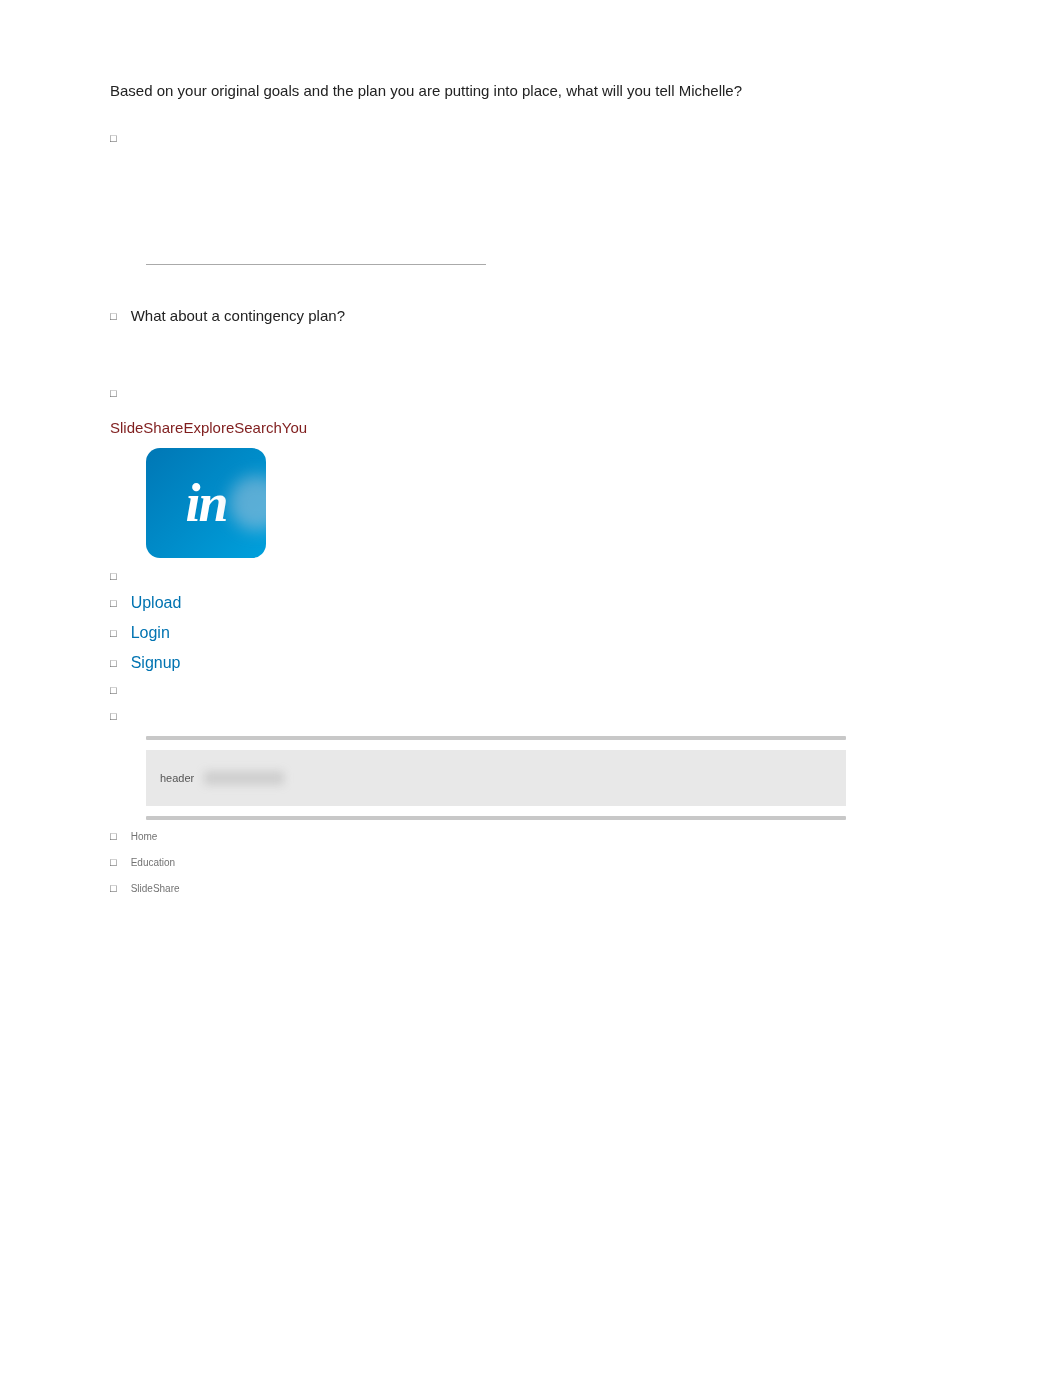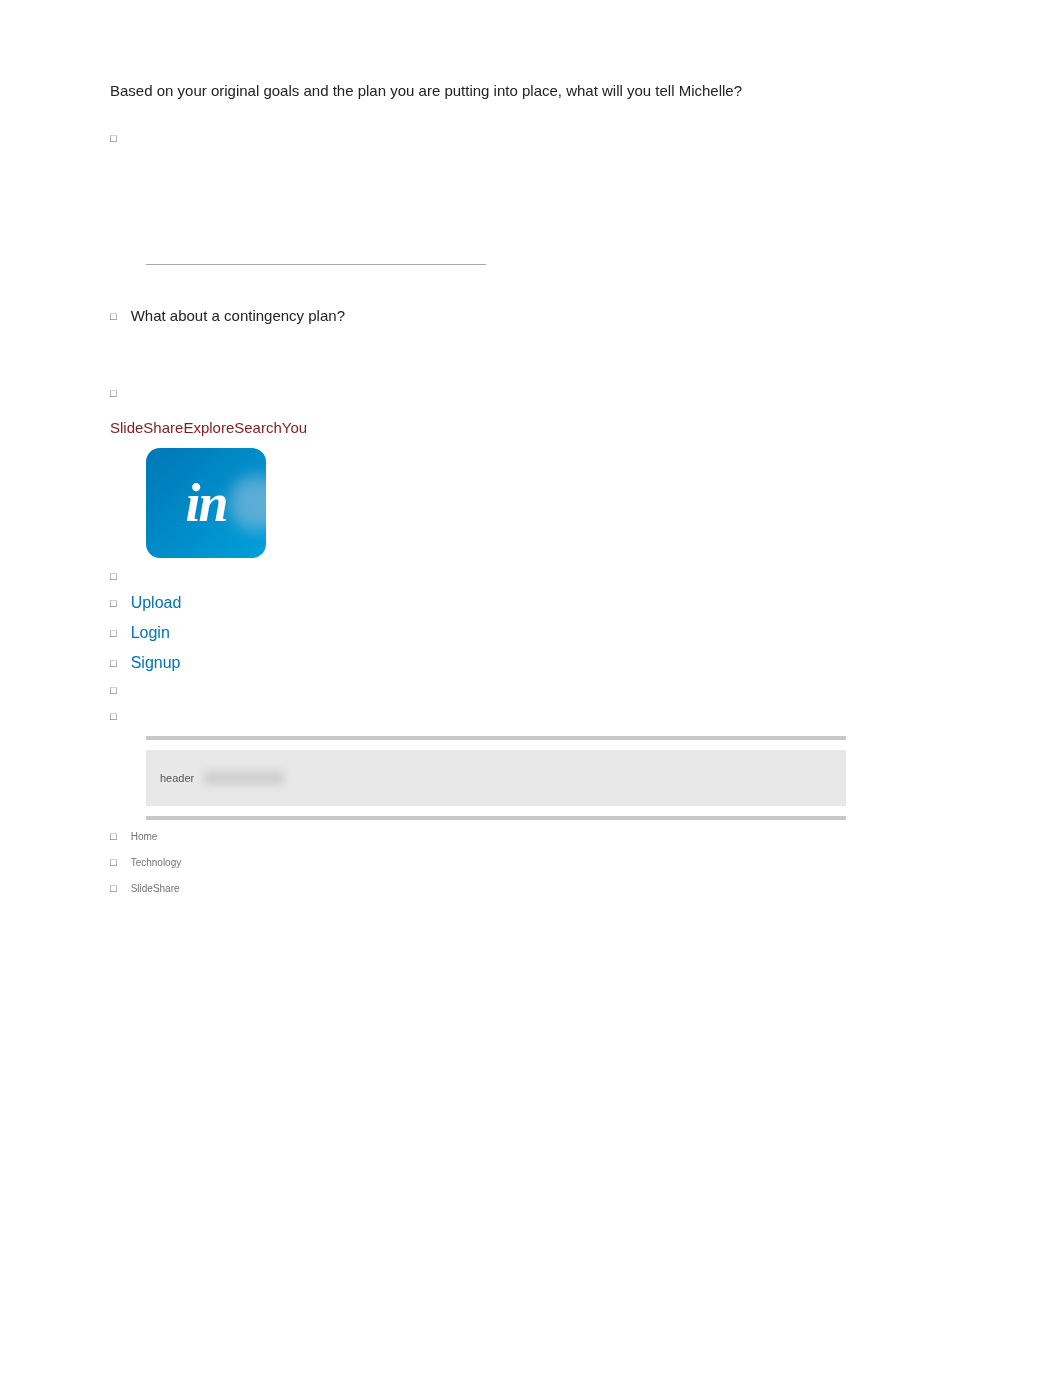--- a/index.html
+++ b/index.html
@@ -294,19 +294,19 @@
 
 <div class="gray-bar"></div>
 
 <ul class="bottom-nav-list">
   <li class="bottom-nav-item">
     <span class="bottom-icon">□</span>
     <a href="#">Home</a>
   </li>
   <li class="bottom-nav-item">
     <span class="bottom-icon">□</span>
-    <a href="#">Technology</a>
+    <a href="#">Education</a>
   </li>
   <li class="bottom-nav-item">
     <span class="bottom-icon">□</span>
     <a href="#">SlideShare</a>
   </li>
 </ul>
 
 </body></html>

